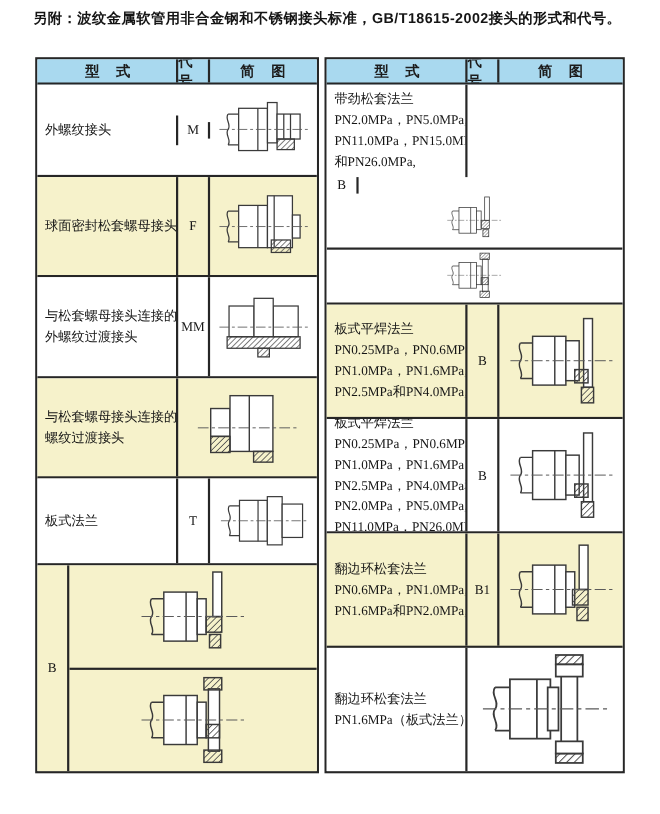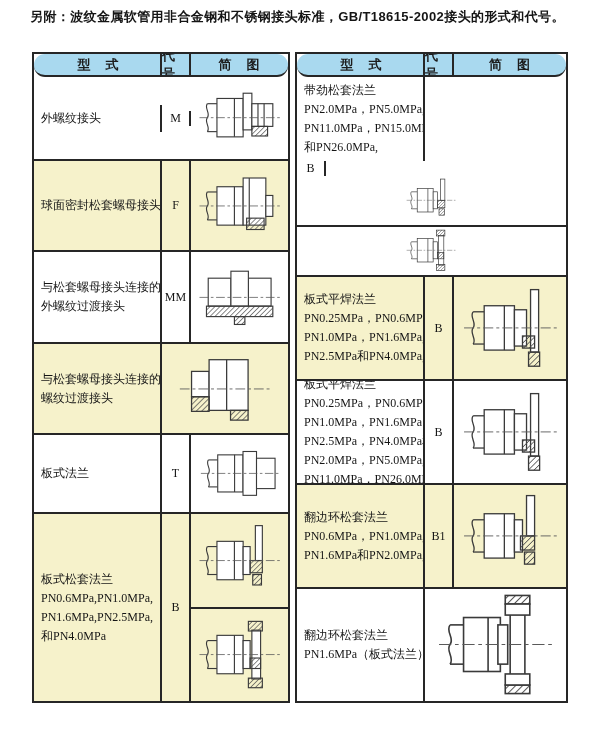--- a/index.html
+++ b/index.html
@@ -4,21 +4,21 @@
 <style>
   html,body{margin:0;padding:0;background:#ffffff;}
   .page{position:relative;width:600px;height:740px;background:#ffffff;overflow:hidden;
         font-family:"Liberation Serif","DejaVu Serif",serif;color:#151515;}
   .title{position:absolute;left:30px;top:8px;font-size:13px;font-weight:bold;
          font-family:"Liberation Sans","DejaVu Sans",sans-serif;letter-spacing:0.4px;white-space:nowrap;}
   .tbl{position:absolute;top:52px;height:651px;border:2px solid #262626;
        display:flex;flex-direction:column;background:#fff;box-sizing:border-box;}
   .row{display:flex;flex-direction:row;border-bottom:2px solid #262626;box-sizing:border-box;flex:none;}
   .row:last-child{border-bottom:none;flex:1;}
-  .row.header{height:23px;flex:none;border-radius:11px;}
+  .row.header{height:23px;flex:none;}
   .bg-white{background:#ffffff;}
   .bg-yellow{background:#f6f2cb;}
   .bg-blue{background:#a9d9ef;}
   .cell{box-sizing:border-box;border-right:2px solid #262626;display:flex;flex-direction:column;
         justify-content:center;overflow:hidden;}
   .cell:last-child{border-right:none;}
   .cell-type{width:128px;padding:4px 4px 4px 7px;align-items:flex-start;}
   .cell-code{width:29px;align-items:center;font-size:12px;}
   .cell-diag{flex:1;padding:0;justify-content:stretch;}
   .hcell{justify-content:center;align-items:center;font-size:13px;font-weight:bold;
@@ -152,26 +152,20 @@
               <rect x="24" y="20" width="30" height="44" fill="#ffffff" stroke="#3a3a3a" stroke-width="1.3"></rect>
               <line x1="44" y1="20" x2="44" y2="64" stroke="#3a3a3a" stroke-width="1.3"></line>
               <rect x="54" y="16" width="16" height="52" fill="#ffffff" stroke="#3a3a3a" stroke-width="1.3"></rect>
               <rect x="70" y="24" width="22" height="36" fill="#ffffff" stroke="#3a3a3a" stroke-width="1.3"></rect>
               <line x1="4" y1="42" x2="96" y2="42" stroke="#5a5a5a" stroke-width="0.9" stroke-dasharray="10 3 3 3"></line>
             </svg>
           </div>
         </div>
       </div>
       <div class="row bg-yellow" style="height: 186px;">
-        <div class="cell cell-type">
-          <div class="type-line">板式松套法兰</div>
-          <div class="type-line">PN0.6MPa,PN1.0MPa,</div>
-          <div class="type-line">PN1.6MPa,PN2.5MPa,</div>
-          <div class="type-line">和PN4.0MPa</div>
-        </div>
         <div class="cell cell-code">
           <span class="code-txt">B</span>
         </div>
         <div class="cell cell-diag">
           <div class="diag-sub">
             <svg viewBox="0 0 100 84" preserveAspectRatio="xMidYMid meet">
               <path d="M13,26 c-4,5 4,11 0,16 c-4,5 4,11 0,16" fill="none" stroke="#3a3a3a" stroke-width="1.3"></path>
               <line x1="13" y1="26" x2="24" y2="26" stroke="#3a3a3a" stroke-width="1.3"></line>
               <line x1="13" y1="58" x2="24" y2="58" stroke="#3a3a3a" stroke-width="1.3"></line>
               <rect x="24" y="20" width="30" height="44" fill="#ffffff" stroke="#3a3a3a" stroke-width="1.3"></rect>

